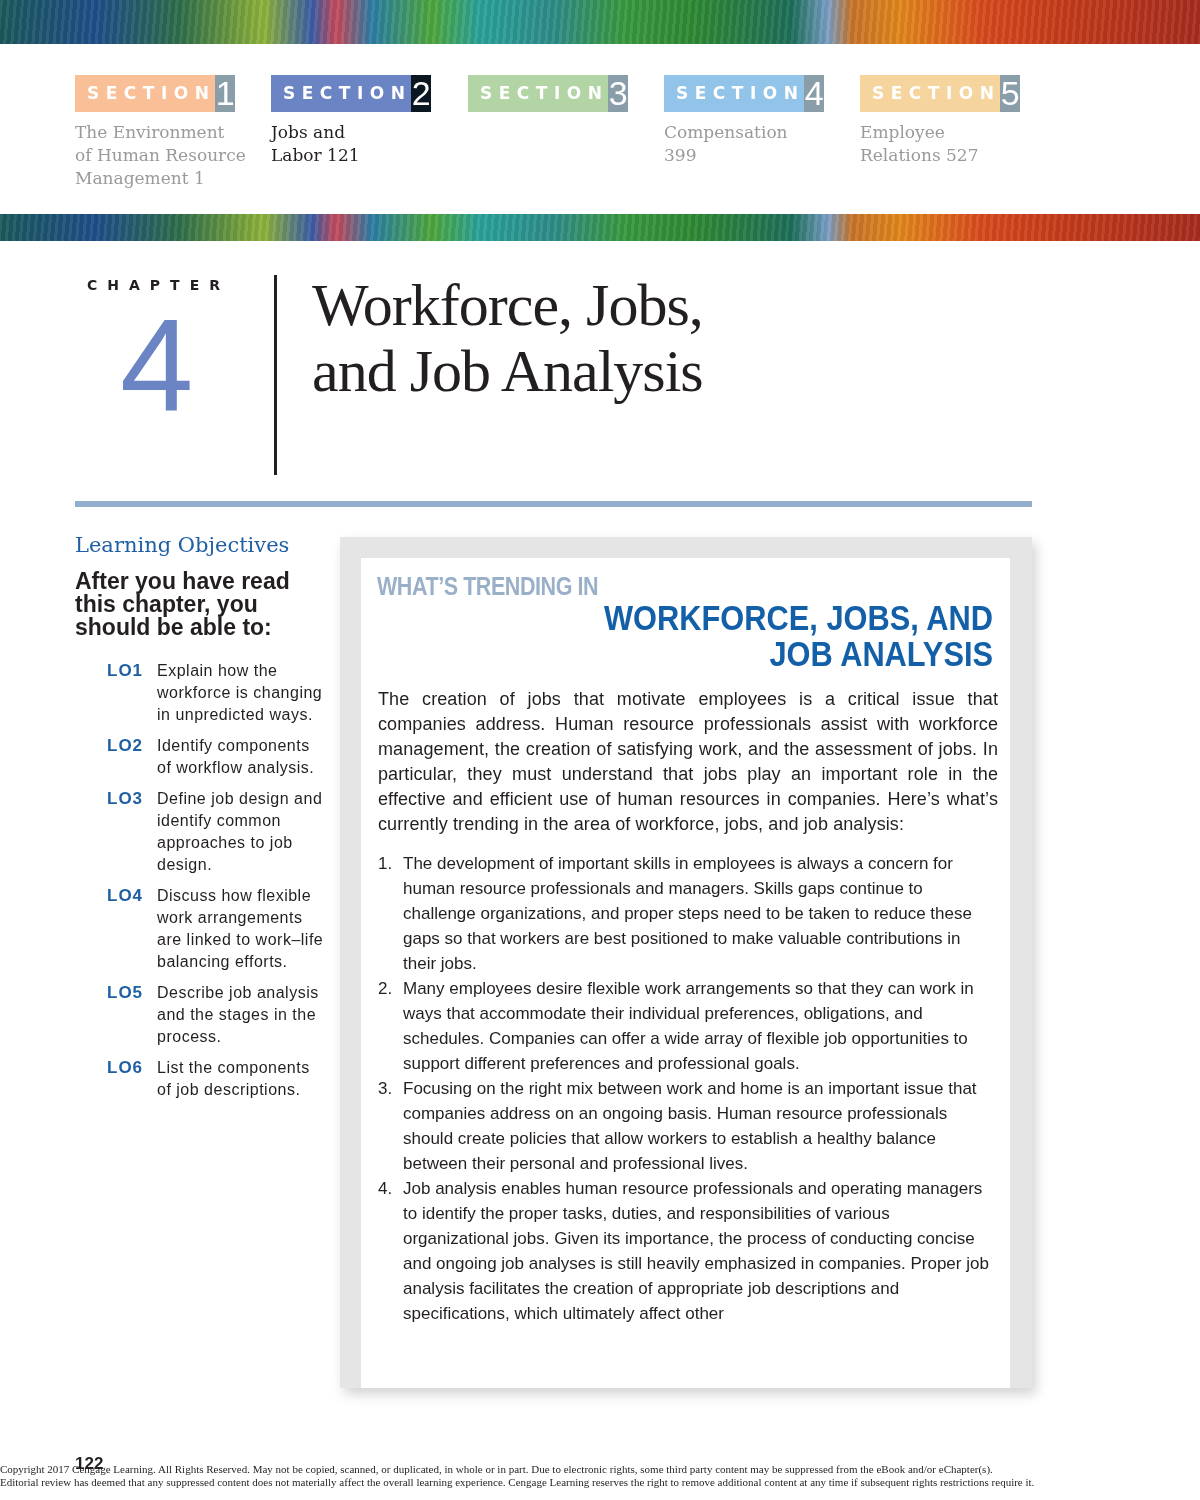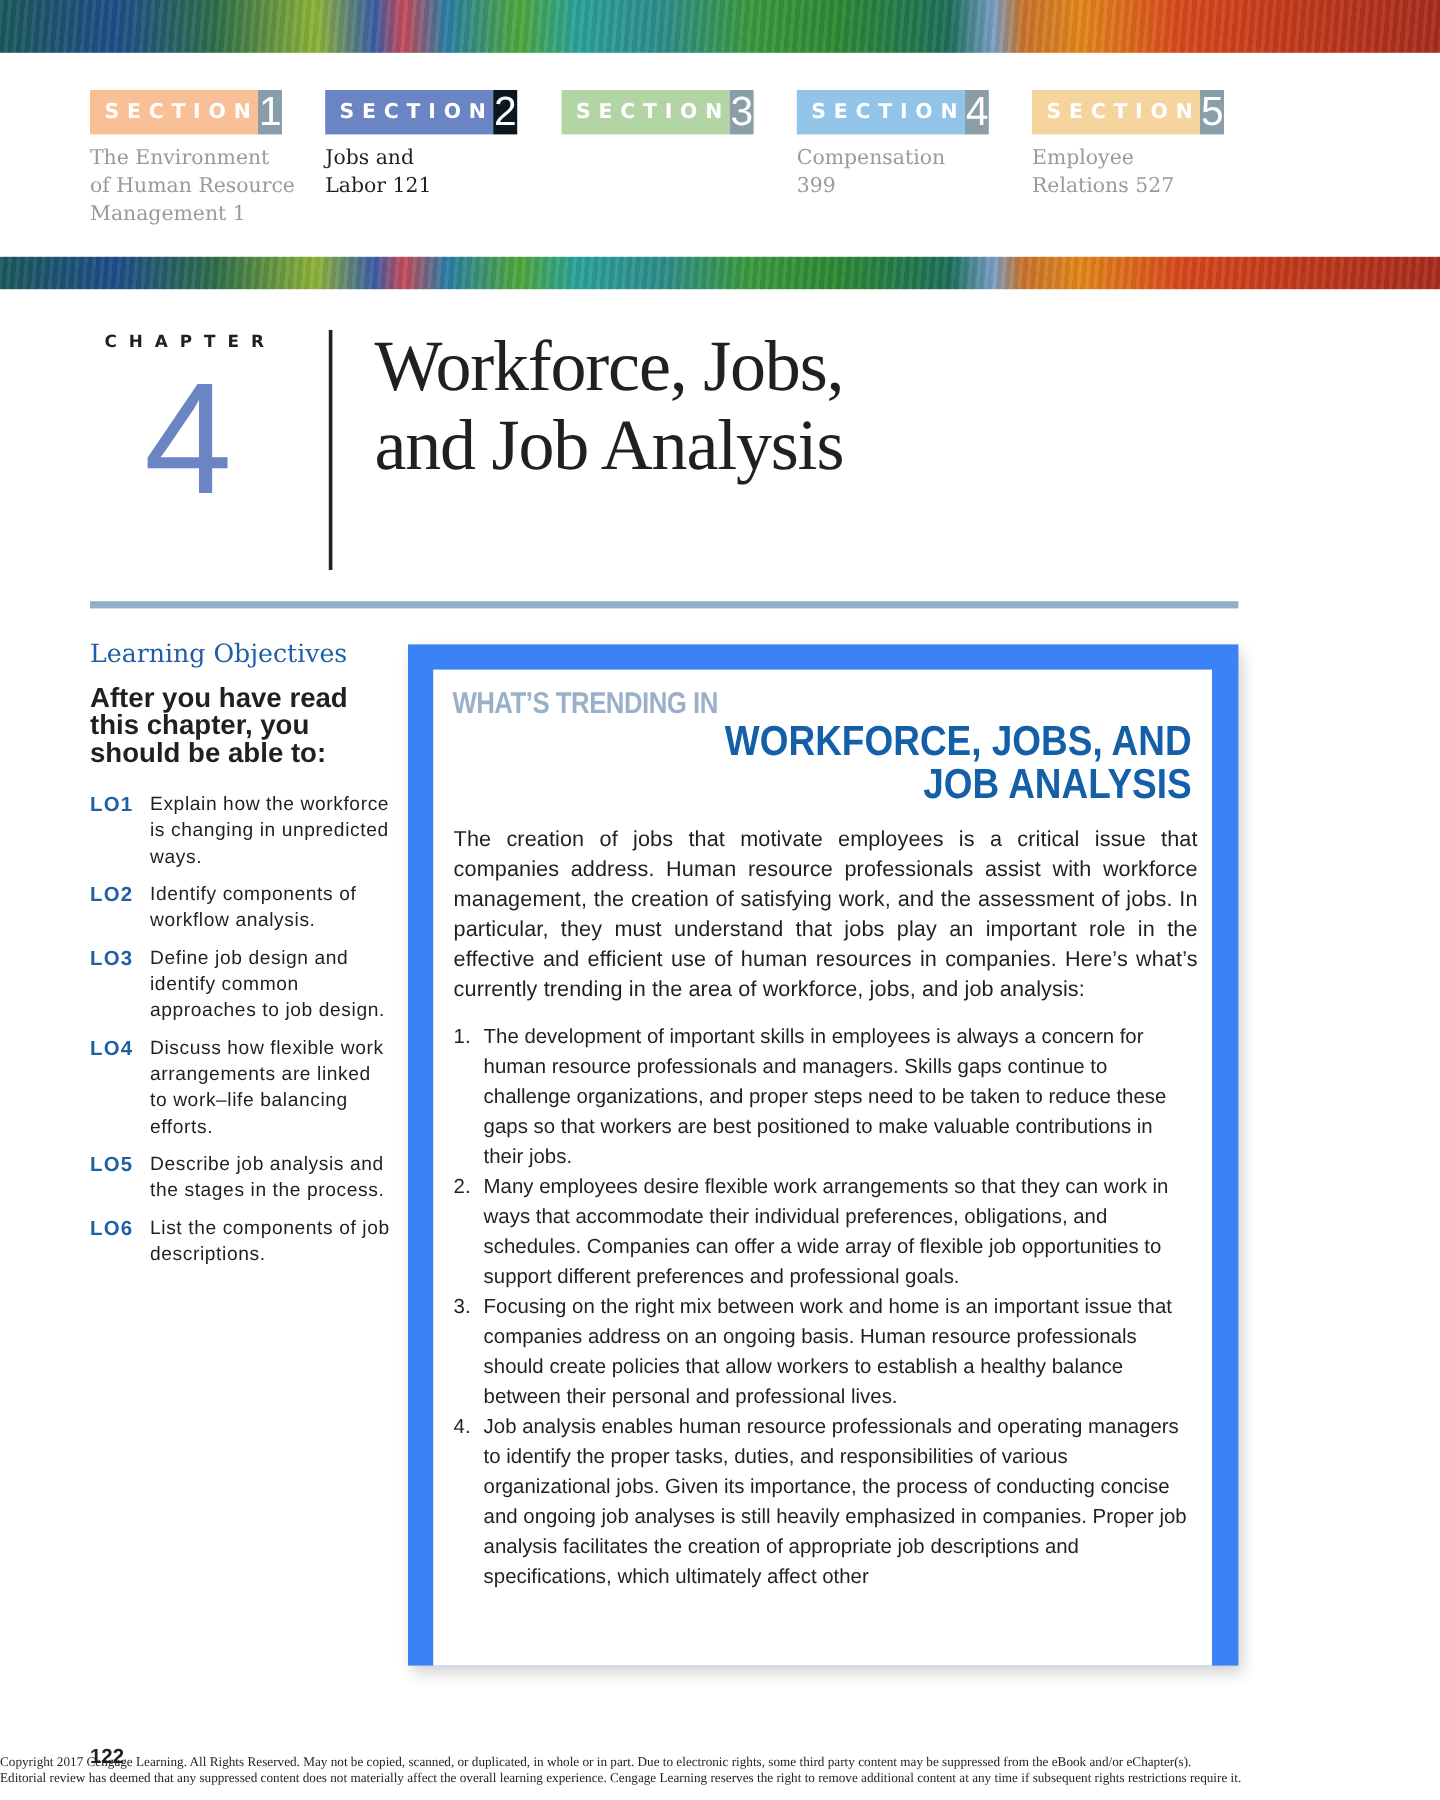--- a/index.html
+++ b/index.html
@@ -51,27 +51,27 @@
   .chapter-rule { position: absolute; left: 274px; top: 275px; width: 3px; height: 200px; background: #231f20; }
   .chapter-title {
     position: absolute; left: 312px; top: 272px; font-family: Liberation Serif, serif;
     font-size: 60px; line-height: 66px; color: #231f20; white-space: pre-line; letter-spacing: -1px;
   }
   .blue-rule { position: absolute; left: 75px; top: 501px; width: 957px; height: 6px; background: #93aecb; }
 
   .lo-panel { position: absolute; left: 75px; top: 533px; width: 250px; }
   .lo-heading { font-family: "DejaVu Serif", serif; font-size: 21px; color: #1f5fa4; margin: 0 0 13px; }
   .lo-intro { font-weight: bold; font-size: 23px; line-height: 23px; margin: 1px 0 21px; color: #231f20; }
-  .lo-item { display: flex; margin-bottom: 9px; }
+  .lo-item { display: flex; margin-bottom: 9px; margin-left: 32px; }
   .lo-code { width: 50px; flex: none; color: #1f5fa4; font-weight: bold; font-size: 17px; letter-spacing: 1px; line-height: 22px; }
   .lo-text { font-size: 16px; line-height: 22px; letter-spacing: 0.5px; color: #231f20; }
 
   .trend-box {
     position: absolute; left: 340px; top: 537px; width: 692px; height: 851px;
-    background: #3b82f6; box-shadow: 4px 6px 12px rgba(0,0,0,0.18);
+    background: #e5e5e5; box-shadow: 4px 6px 12px rgba(0,0,0,0.18);
   }
   .trend-inner { position: absolute; left: 21px; top: 21px; right: 22px; bottom: 0; background: #fff; }
   .trend-kicker {
     position: absolute; left: 16px; top: 14px; font-family: "Liberation Sans", sans-serif;
     font-weight: bold; font-size: 25px; color: #9ab0c9; letter-spacing: -0.5px; transform: scaleX(0.86); transform-origin: left;
   }
   .trend-title {
     position: absolute; right: 17px; top: 42px; text-align: right; font-family: "Liberation Sans", sans-serif;
     font-weight: bold; font-size: 35px; line-height: 36px; color: #1460a8; white-space: pre-line;
     transform: scaleX(0.88); transform-origin: right;

